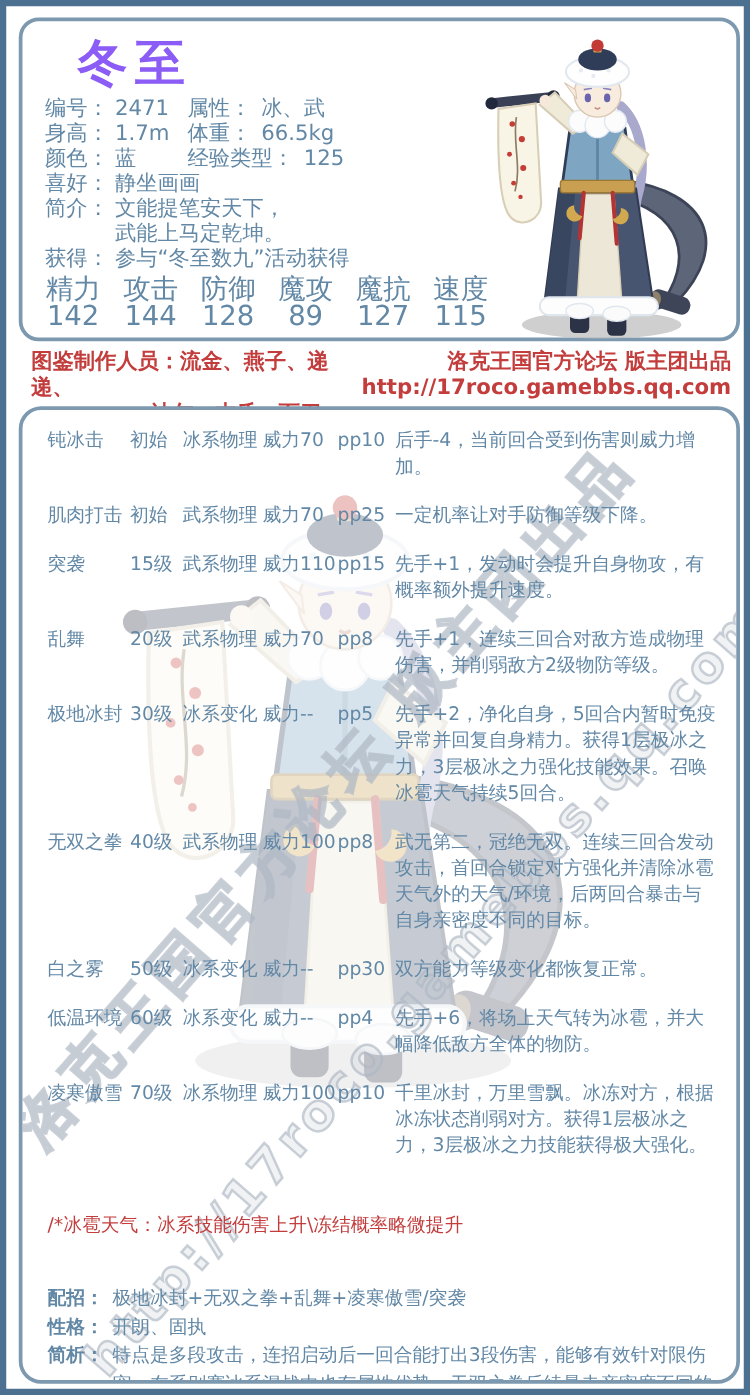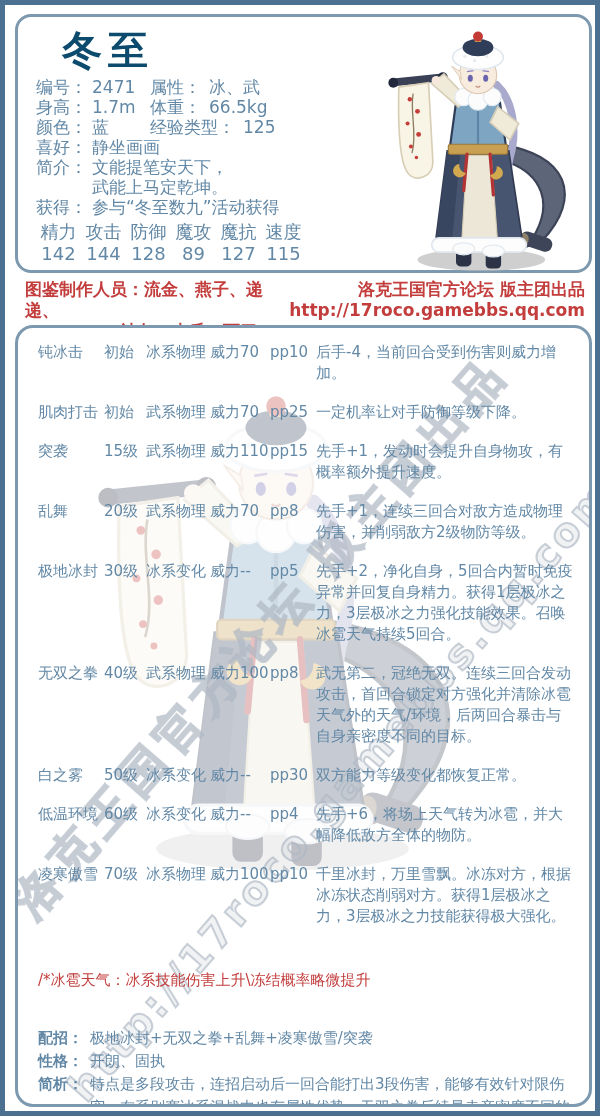--- a/index.html
+++ b/index.html
@@ -10,34 +10,34 @@
   }
   
   .top-box{
     position:absolute; left:10px; top:9px; width:577px; height:259px;
     border:3px solid #7d99af; border-radius:16px; box-sizing:border-box;
     background:#ffffff;
   }
   .pet-title{
     position:absolute; left:44px; top:6px;
     font-family:"DejaVu Serif","Liberation Serif",serif;
-    font-weight:bold; font-size:40px; letter-spacing:6px; color:#0c4a6e;
+    font-weight:bold; font-size:40px; letter-spacing:6px; color:#8b5cf6;
   }
   .profile{
     position:absolute; left:18px; top:60px; width:330px;
     font-size:17px; line-height:20px; color:#6288a6;
   }
   .p-row{display:flex; white-space:nowrap;}
   .p-l{width:56px; flex:none;}
   .p-v1{width:58px; flex:none;}
   .p-l2{flex:none; margin-right:8px;}
   .p-sp{width:56px; flex:none;}
   .stats{
     position:absolute; left:18px; top:205px; display:flex;
-    font-size:18px; line-height:20px; color:#6288a6;
+    font-size:22px; line-height:20px; color:#6288a6;gap:17px;
   }
   .stat-cell{width:45px; text-align:center; flex:none;}
   .stat-cell .sv{margin-top:2px;}
   .char-top{position:absolute; left:350px; top:12px; width:220px; height:246px;}
   
   .credits{
     position:absolute; left:20px; top:274px; width:560px;
     display:flex; 
     color:#c33d3d; font-weight:bold; font-size:17px; line-height:21px;
   }

